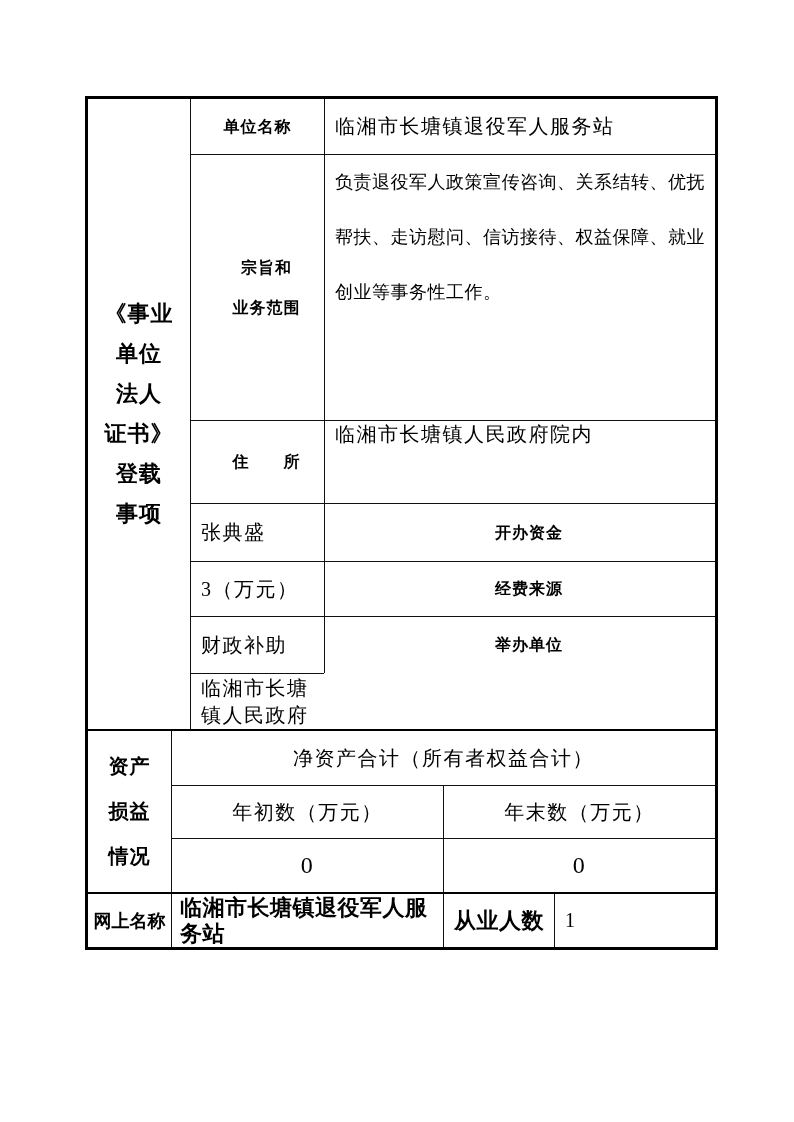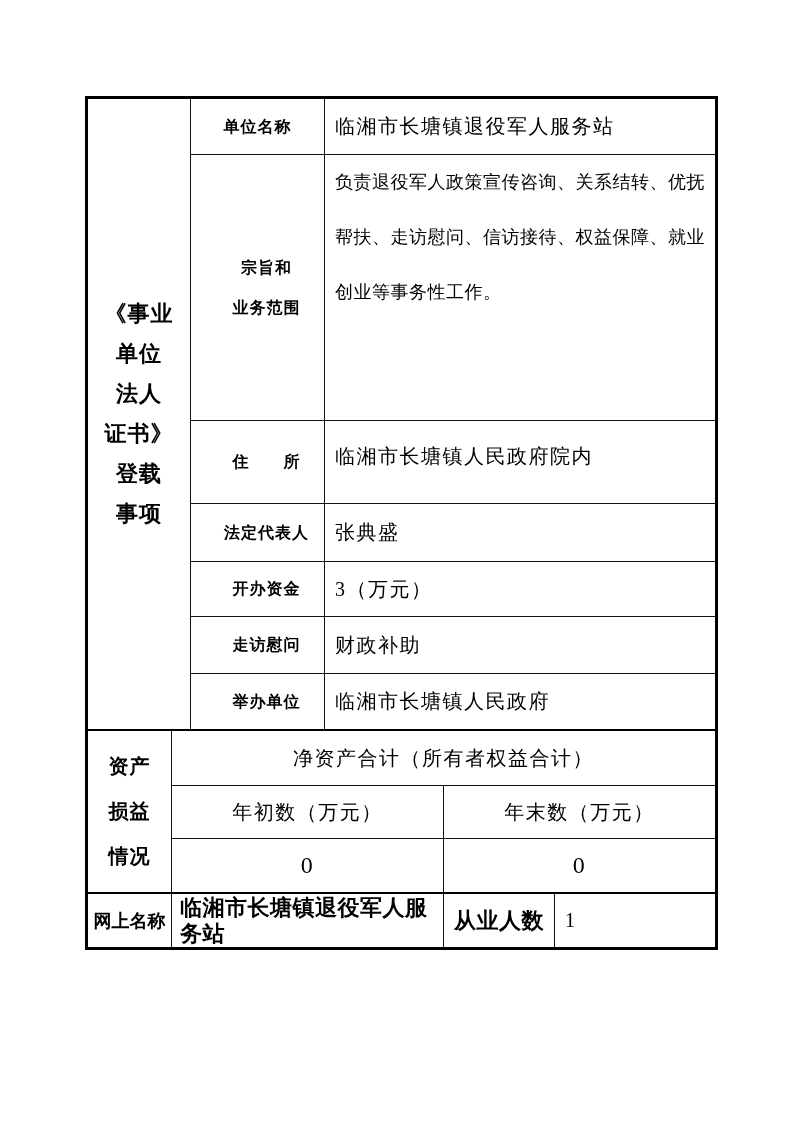--- a/index.html
+++ b/index.html
@@ -73,21 +73,21 @@
   }
   .value-mission {
     display: block;
     align-items: flex-start;
     white-space: pre-line;
     font-size: 18px;
     letter-spacing: 0.5px;
     line-height: 55px;
     padding: 0 8px 0 10px;
   }
-  .value-address { align-items: flex-start; padding-top: 22px; }
+  .value-address { align-items: flex-start; padding-top: 0; }
 
   .center { justify-content: center; padding-left: 0; text-align: center; }
   .zero { justify-content: center; padding-left: 0; font-size: 24px; }
 
   .online-label { font-weight: 700; font-size: 18px; justify-content: center; letter-spacing: 0; }
   .online-value {
     font-weight: 700;
     font-size: 22px;
     line-height: 26px;
     letter-spacing: 0.5px;
@@ -114,27 +114,26 @@
       <div class="cell label bl">单位名称</div>
       <div class="cell value bl">临湘市长塘镇退役军人服务站</div>
 
       <div class="cell label bl bt">宗旨和
 业务范围</div>
       <div class="cell value value-mission bl bt">负责退役军人政策宣传咨询、关系结转、优抚帮扶、走访慰问、信访接待、权益保障、就业创业等事务性工作。</div>
 
       <div class="cell label bl bt">住　　所</div>
       <div class="cell value value-address bl bt">临湘市长塘镇人民政府院内</div>
 
-      <div class="cell label bl bt">法定代表人</div>
       <div class="cell value bl bt">张典盛</div>
 
       <div class="cell label bl bt">开办资金</div>
       <div class="cell value bl bt">3（万元）</div>
 
-      <div class="cell label bl bt">走访慰问</div>
+      <div class="cell label bl bt">经费来源</div>
       <div class="cell value bl bt">财政补助</div>
 
       <div class="cell label bl bt">举办单位</div>
       <div class="cell value bl bt">临湘市长塘镇人民政府</div>
     </div>
 
     <div class="sec secB">
       <div class="cell side sideB">资产
 损益
 情况</div>

